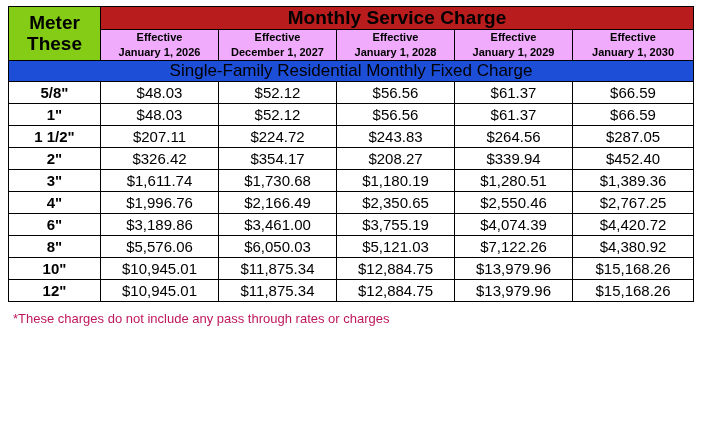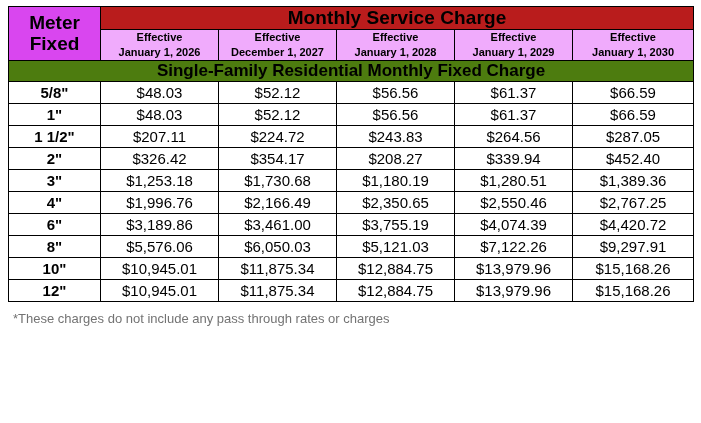--- a/index.html
+++ b/index.html
@@ -33,21 +33,21 @@
     vertical-align: middle;
     color: #000000;
   }
   
   col.c-meter { width: 92px; }
   col.c-year  { width: 118px; }
   col.c-year5 { width: 121px; }
 
   
   .meter-head {
-    background: #d946ef;
+    background: #84cc16;
     color: #ffffff;
     font-size: 19px;
     font-weight: bold;
     line-height: 1.12;
     padding: 4px 2px;
   }
   .msc-head {
     background: #b91c1c;
     color: #ffffff;
     font-size: 19px;
@@ -56,42 +56,42 @@
     letter-spacing: 0.1px;
   }
   .eff-head {
     background: #f0abfc;
     font-size: 11px;
     font-weight: bold;
     line-height: 1.35;
     padding: 7px 2px;
   }
   .section-row td {
-    background: #4d7c0f;
+    background: #1d4ed8;
     font-size: 17px;
-    font-weight: bold;
+    font-weight: normal;
     text-align: left;
     padding: 3px 0 4px 6px;
   }
   .data-row td {
     font-size: 15px;
     font-weight: normal;
     padding: 3px 2px 4px 2px;
     background: #ffffff;
     height: 21px;
   }
   .data-row td.size-cell {
     font-size: 15px;
     font-weight: bold;
   }
   .footnote {
     margin-top: 9px;
     padding-left: 5px;
     font-size: 13px;
-    color: #737373;
+    color: #be185d;
     font-family: "Liberation Sans", sans-serif;
   }
 </style>
 </head>
 <body>
 
 <div class="sheet">
 
   <table class="rate-table">
     <colgroup>
@@ -99,21 +99,21 @@
       <col class="c-year">
       <col class="c-year">
       <col class="c-year">
       <col class="c-year">
       <col class="c-year5">
     </colgroup>
     <tbody>
       <tr>
         <td class="meter-head" rowspan="2">
           <div>Meter</div>
-          <div>Fixed</div>
+          <div>These</div>
         </td>
         <td class="msc-head" colspan="5">Monthly Service Charge</td>
       </tr>
       <tr>
         <td class="eff-head">
           <div>Effective</div>
           <div>January 1, 2026</div>
         </td>
         <td class="eff-head">
           <div>Effective</div>
@@ -164,21 +164,21 @@
       <tr class="data-row">
         <td class="size-cell">2"</td>
         <td>$326.42</td>
         <td>$354.17</td>
         <td>$208.27</td>
         <td>$339.94</td>
         <td>$452.40</td>
       </tr>
       <tr class="data-row">
         <td class="size-cell">3"</td>
-        <td>$1,253.18</td>
+        <td>$1,611.74</td>
         <td>$1,730.68</td>
         <td>$1,180.19</td>
         <td>$1,280.51</td>
         <td>$1,389.36</td>
       </tr>
       <tr class="data-row">
         <td class="size-cell">4"</td>
         <td>$1,996.76</td>
         <td>$2,166.49</td>
         <td>$2,350.65</td>
@@ -192,21 +192,21 @@
         <td>$3,755.19</td>
         <td>$4,074.39</td>
         <td>$4,420.72</td>
       </tr>
       <tr class="data-row">
         <td class="size-cell">8"</td>
         <td>$5,576.06</td>
         <td>$6,050.03</td>
         <td>$5,121.03</td>
         <td>$7,122.26</td>
-        <td>$9,297.91</td>
+        <td>$4,380.92</td>
       </tr>
       <tr class="data-row">
         <td class="size-cell">10"</td>
         <td>$10,945.01</td>
         <td>$11,875.34</td>
         <td>$12,884.75</td>
         <td>$13,979.96</td>
         <td>$15,168.26</td>
       </tr>
       <tr class="data-row">

